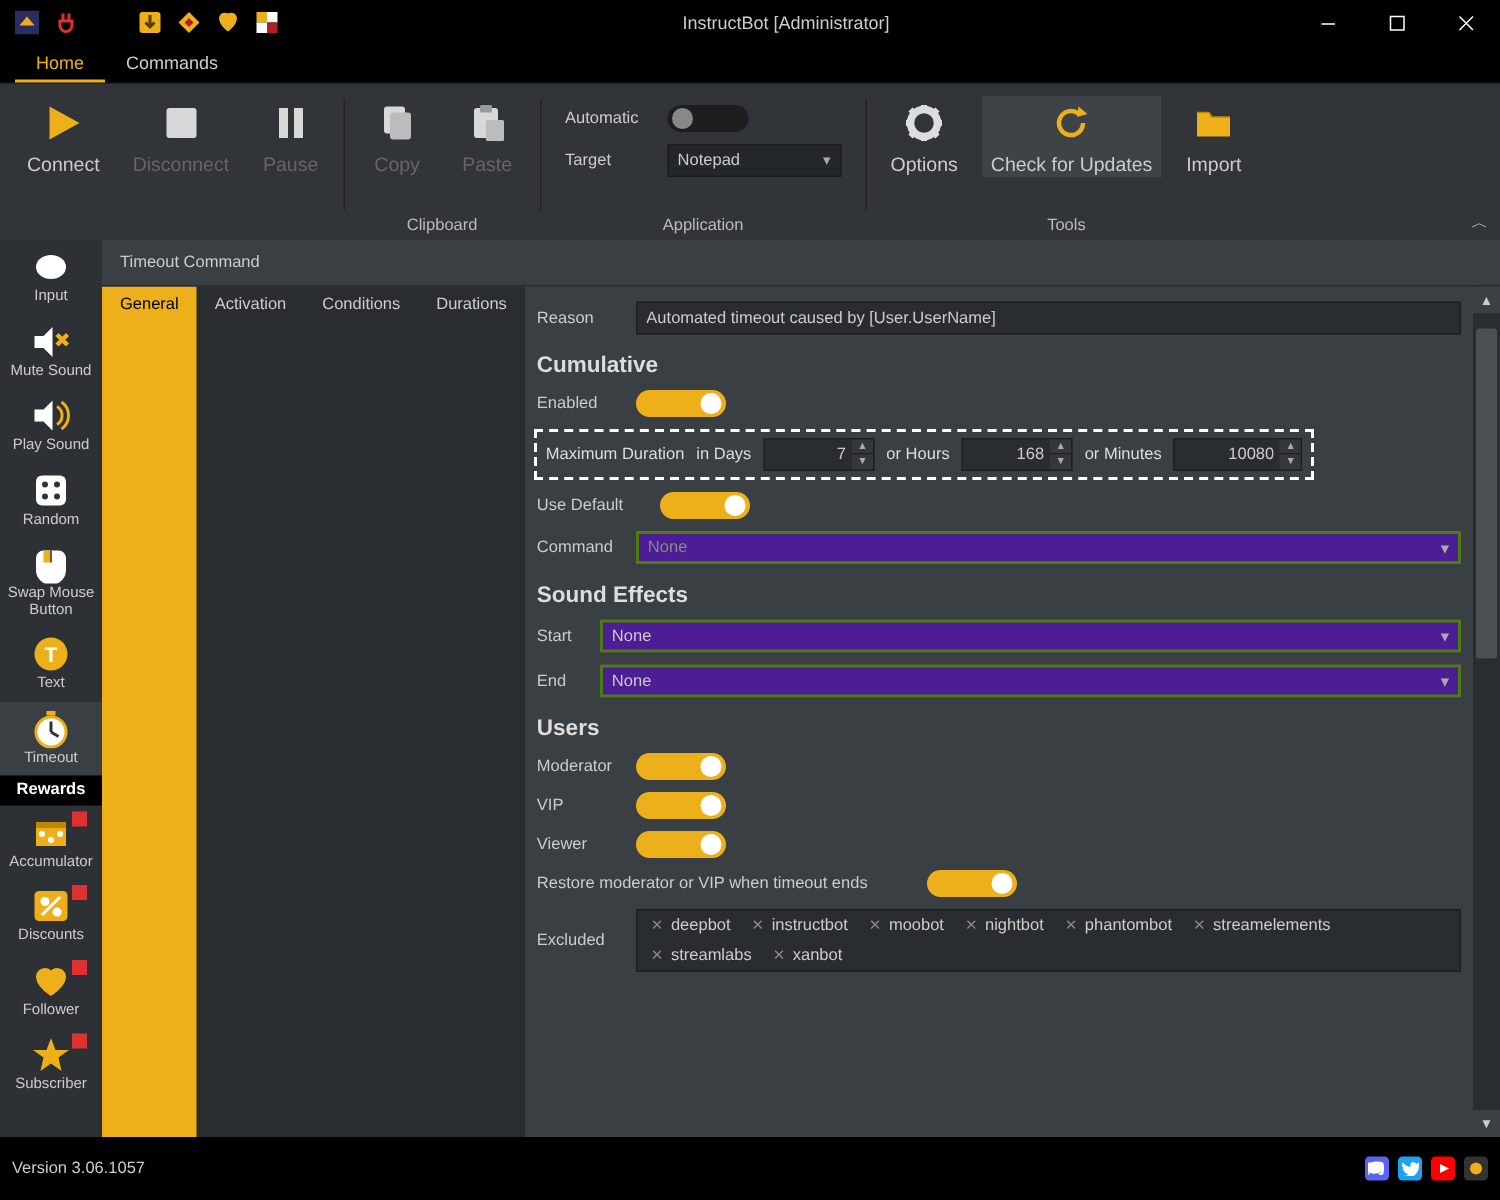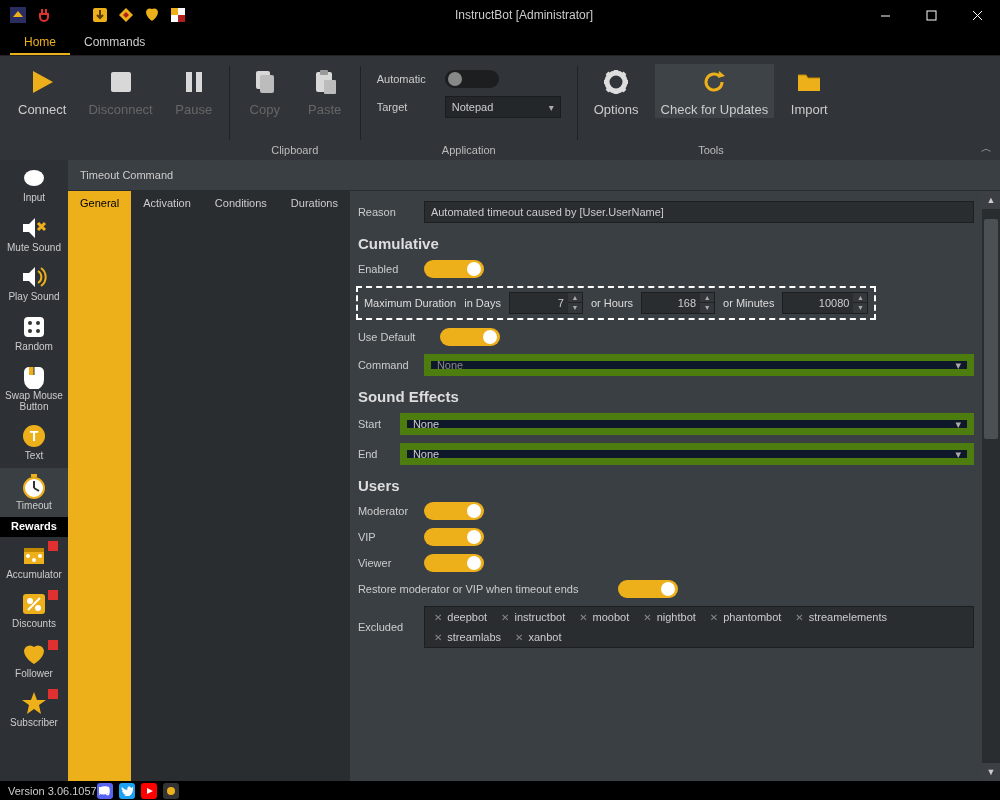--- a/index.html
+++ b/index.html
@@ -59,21 +59,21 @@
 .sub-content { flex: 1; overflow: hidden; display: flex; flex-direction: row; }
 .subtabs { display: flex; background: #2a2d30; }
 .subtabs .st { padding: 6px 12px; font-size: 11px; color: #ccc; cursor: pointer; }
 .subtabs .st.active { background: #edb01a; color: #000; }
 .panel { flex: 1; overflow-y: auto; padding: 6px 6px 6px 6px; }
 .section-title { font-size: 15px; font-weight: bold; color: #ddd; padding: 8px 2px 4px 2px; }
 .row { display: flex; align-items: center; gap: 10px; padding: 4px 2px; }
 .row .flabel { width: 56px; color: #ccc; font-size: 11px; flex-shrink: 0; }
 .row .flabel.wide { width: 250px; }
 .text-input { flex: 1; background: #2a2d30; border: 1px solid #1c1e20; color: #ccc; padding: 4px 6px; font-size: 11px; height: 22px; }
-.select-wide { flex: 1; background: #0f172a; border: 7px solid #4d7c0f; color: #888; padding: 3px 6px; font-size: 11px; height: 22px; display: flex; align-items: center; justify-content: space-between; cursor: pointer; }
+.select-wide { flex: 1; background: #4c1d95; border: 2px solid #4d7c0f; color: #888; padding: 3px 6px; font-size: 11px; height: 22px; display: flex; align-items: center; justify-content: space-between; cursor: pointer; }
 .select-wide .caret { color: #aaa; }
 .dashed-box { border: 2px dashed #fff; padding: 4px 6px; display: flex; align-items: center; gap: 8px; margin: 4px 0; width: fit-content; }
 .dashed-box .dlabel { color: #ddd; font-size: 11px; }
 .spin { display: flex; align-items: center; background: #2a2d30; border: 1px solid #1c1e20; height: 22px; }
 .spin input { width: 58px; background: transparent; border: none; color: #ccc; text-align: right; padding: 2px 4px; font-size: 11px; outline: none; }
 .spin .spbtns { display: flex; flex-direction: column; width: 14px; }
 .spin .spbtns div { height: 10px; font-size: 7px; color: #aaa; text-align: center; line-height: 10px; cursor: pointer; background: #34383c; }
 .spin .spbtns div:first-child { border-bottom: 1px solid #222; }
 .chips { flex: 1; display: flex; flex-wrap: wrap; gap: 6px; align-items: center; background: #2a2d30; border: 1px solid #1c1e20; padding: 3px 5px; min-height: 24px; }
 .chip { display: flex; align-items: center; gap: 5px; color: #ccc; font-size: 11px; padding: 1px 4px; }
@@ -81,21 +81,21 @@
 
 
 .vscroll { width: 18px; background: #2a2d30; display: flex; flex-direction: column; }
 .vscroll .arrow { height: 18px; background: #3c4044; color: #ccc; font-size: 9px; display: flex; align-items: center; justify-content: center; cursor: pointer; }
 .vscroll .track { flex: 1; background: #2a2d30; position: relative; }
 .vscroll .thumb { position: absolute; left: 2px; right: 2px; top: 10px; height: 220px; background: #4b5055; border-radius: 2px; }
 
 
 .footer-btns { background: #3a3f44; border-top: 1px solid #2a2d30; display: flex; justify-content: flex-end; padding: 6px 18px; }
 .apply-btn { background: #454a4f; color: #7b7f84; border: 1px solid #34383c; padding: 5px 22px; font-size: 12px; }
-.statusbar { height: 19px; background: #000; display: flex; align-items: center; padding: 0 8px; color: #ccc; font-size: 11px; }
+.statusbar { height: 42px; background: #000; display: flex; align-items: center; justify-content: space-between; padding: 0 8px; color: #ccc; font-size: 11px; }
 .statusbar .right { display: flex; gap: 6px; align-items: center; }
 .sb-icon { width: 16px; height: 16px; border-radius: 3px; display: flex; align-items: center; justify-content: center; font-size: 9px; color: #fff; font-weight: bold; }
 
 svg { display: block; }
 </style>
 </head>
 <body>
 
 <div class="titlebar">
   <div class="icons-left">

